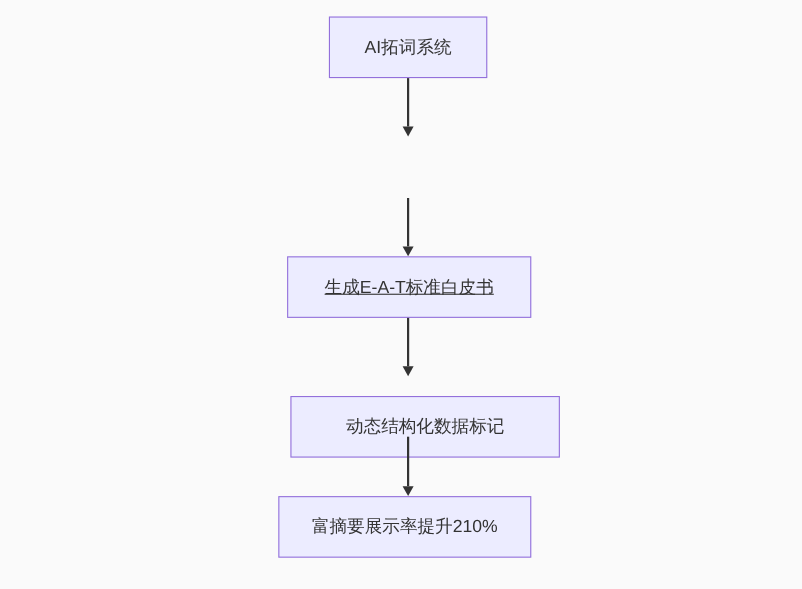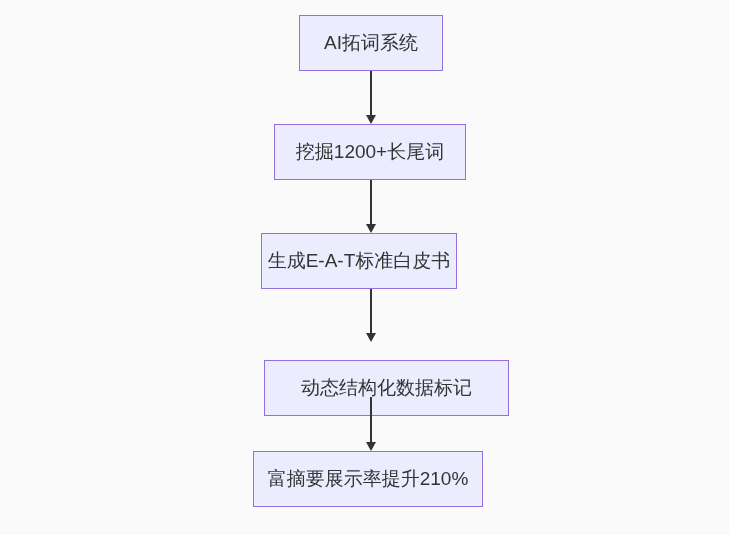--- a/index.html
+++ b/index.html
@@ -18,30 +18,30 @@
     width: 729px;
     height: 535px;
   }
   .node {
     position: absolute;
     box-sizing: border-box;
     height: 56px;
     background: var(--node-fill, #ECECFF);
     border: 1px solid var(--node-border, #9370DB);
     color: var(--text-color, #333333);
-    font-size: 19px;
+    font-size: 16px;
     display: flex;
     align-items: center;
     justify-content: center;
     text-align: center;
     white-space: nowrap;
   }
   .node1 { left: 299px; top: 15px;  width: 144px; }
   .node2 { left: 274px; top: 124px; width: 192px; }
-  .node3 { left: 261px; top: 233px; width: 196px; }
+  .node3 { left: 261px; top: 233px; width: 222px; text-decoration: underline; }
   .node4 { left: 264px; top: 360px; width: 245px; align-items: center; }
   .node5 { left: 253px; top: 451px; width: 230px; }
   .edge {
     position: absolute;
     width: 12px;
     display: flex;
     flex-direction: column;
     align-items: center;
   }
   .edge .line {
@@ -68,23 +68,20 @@
 
   <div class="node node1">
     <span>AI拓词系统</span>
   </div>
 
   <div class="edge edge1">
     <div class="line"></div>
     <div class="head"></div>
   </div>
 
-  <div class="node node2">
-    <span>挖掘1200+长尾词</span>
-  </div>
 
   <div class="edge edge2">
     <div class="line"></div>
     <div class="head"></div>
   </div>
 
   <div class="node node3">
     <span>生成E-A-T标准白皮书</span>
   </div>
 

